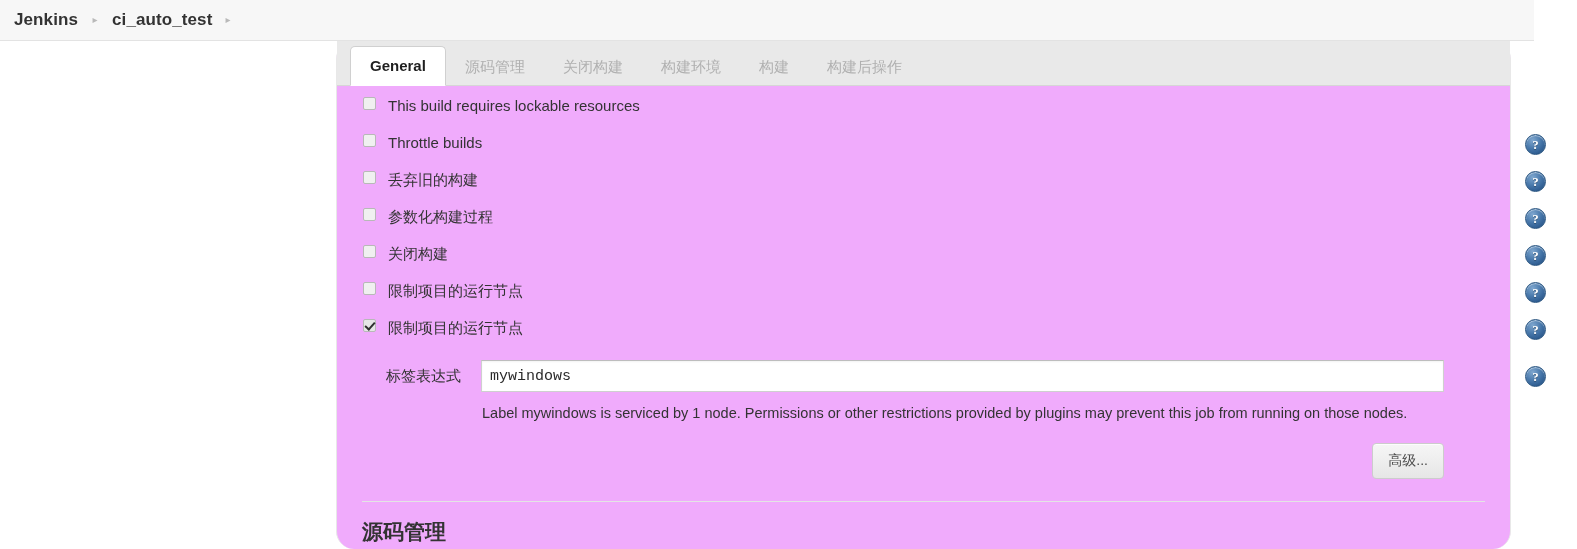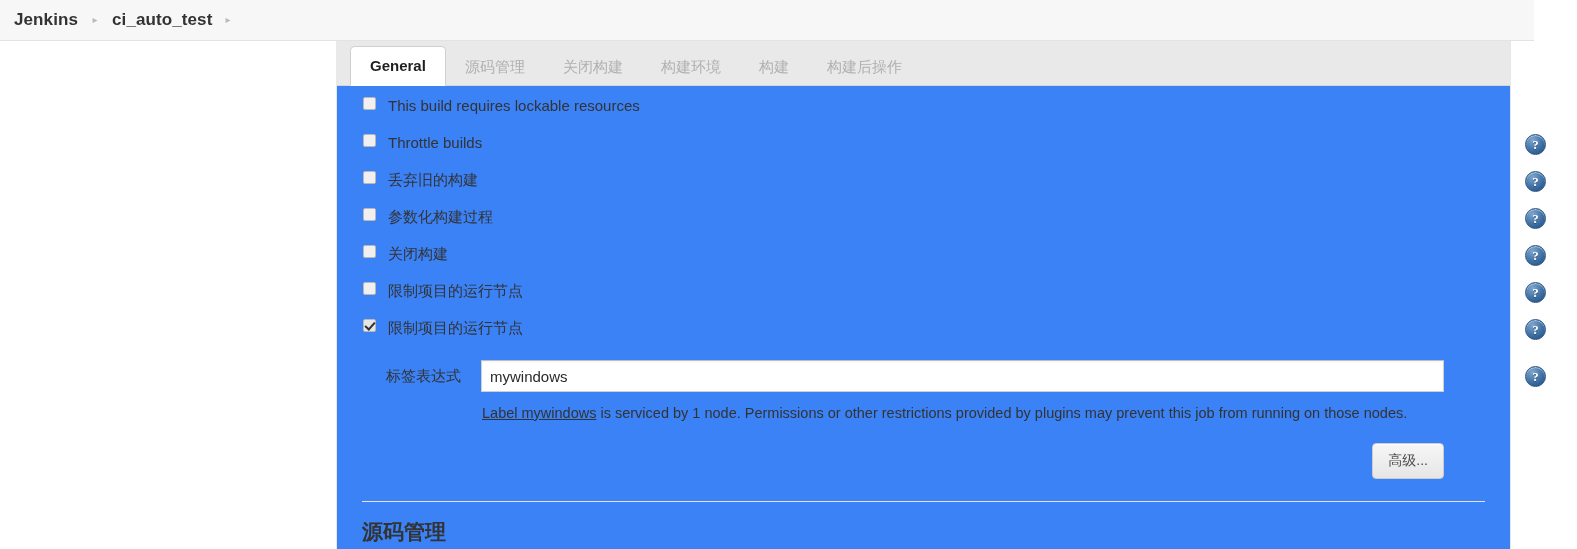--- a/index.html
+++ b/index.html
@@ -38,23 +38,24 @@
     user-select: none;
   }
   .crumb-sep.trailing { width: 40px; text-align: left; padding-left: 13px;}
 
   
   .config-panel {
     position: absolute;
     left: 336px; top: 41px;
     width: 1175px;
     height: 508px;
-    background: #3b82f6;
+    background: #f0abfc;
     border-left: 1px solid #e8e8e8;
     border-right: 1px solid #e8e8e8;
+    border-radius: 18px;
   }
 
   
   .tab-bar {
     position: relative;
     height: 45px;
     background: #e9e9e9;
     border-bottom: 1px solid #d6d6d6;
     display: flex;
     align-items: flex-end;
@@ -167,36 +168,35 @@
   }
   .field-input {
     flex: 1;
     height: 32px;
     border: 1px solid #cfcfcf;
     border-top-color: #bdbdbd;
     background: #ffffff;
     font-size: 15px;
     color: #2a2a2a;
     padding: 0 8px;
-    font-family: Liberation Sans, sans-serif;
+    font-family: Liberation Mono, monospace;
     margin-right: 66px;
     box-shadow: inset 0 1px 2px rgba(0,0,0,0.05);
   }
 
   .field-note {
     padding-left: 145px;
     padding-right: 90px;
     margin-top: 9px;
     font-size: 14.5px;
     color: #333333;
     line-height: 1.6;
   }
   .field-note a {
     color: #333333;
-    text-decoration: underline;
     cursor: pointer;
   }
 
   
   .adv-wrap {
     display: flex;
     justify-content: flex-end;
     padding-right: 66px;
     margin-top: 18px;
   }

